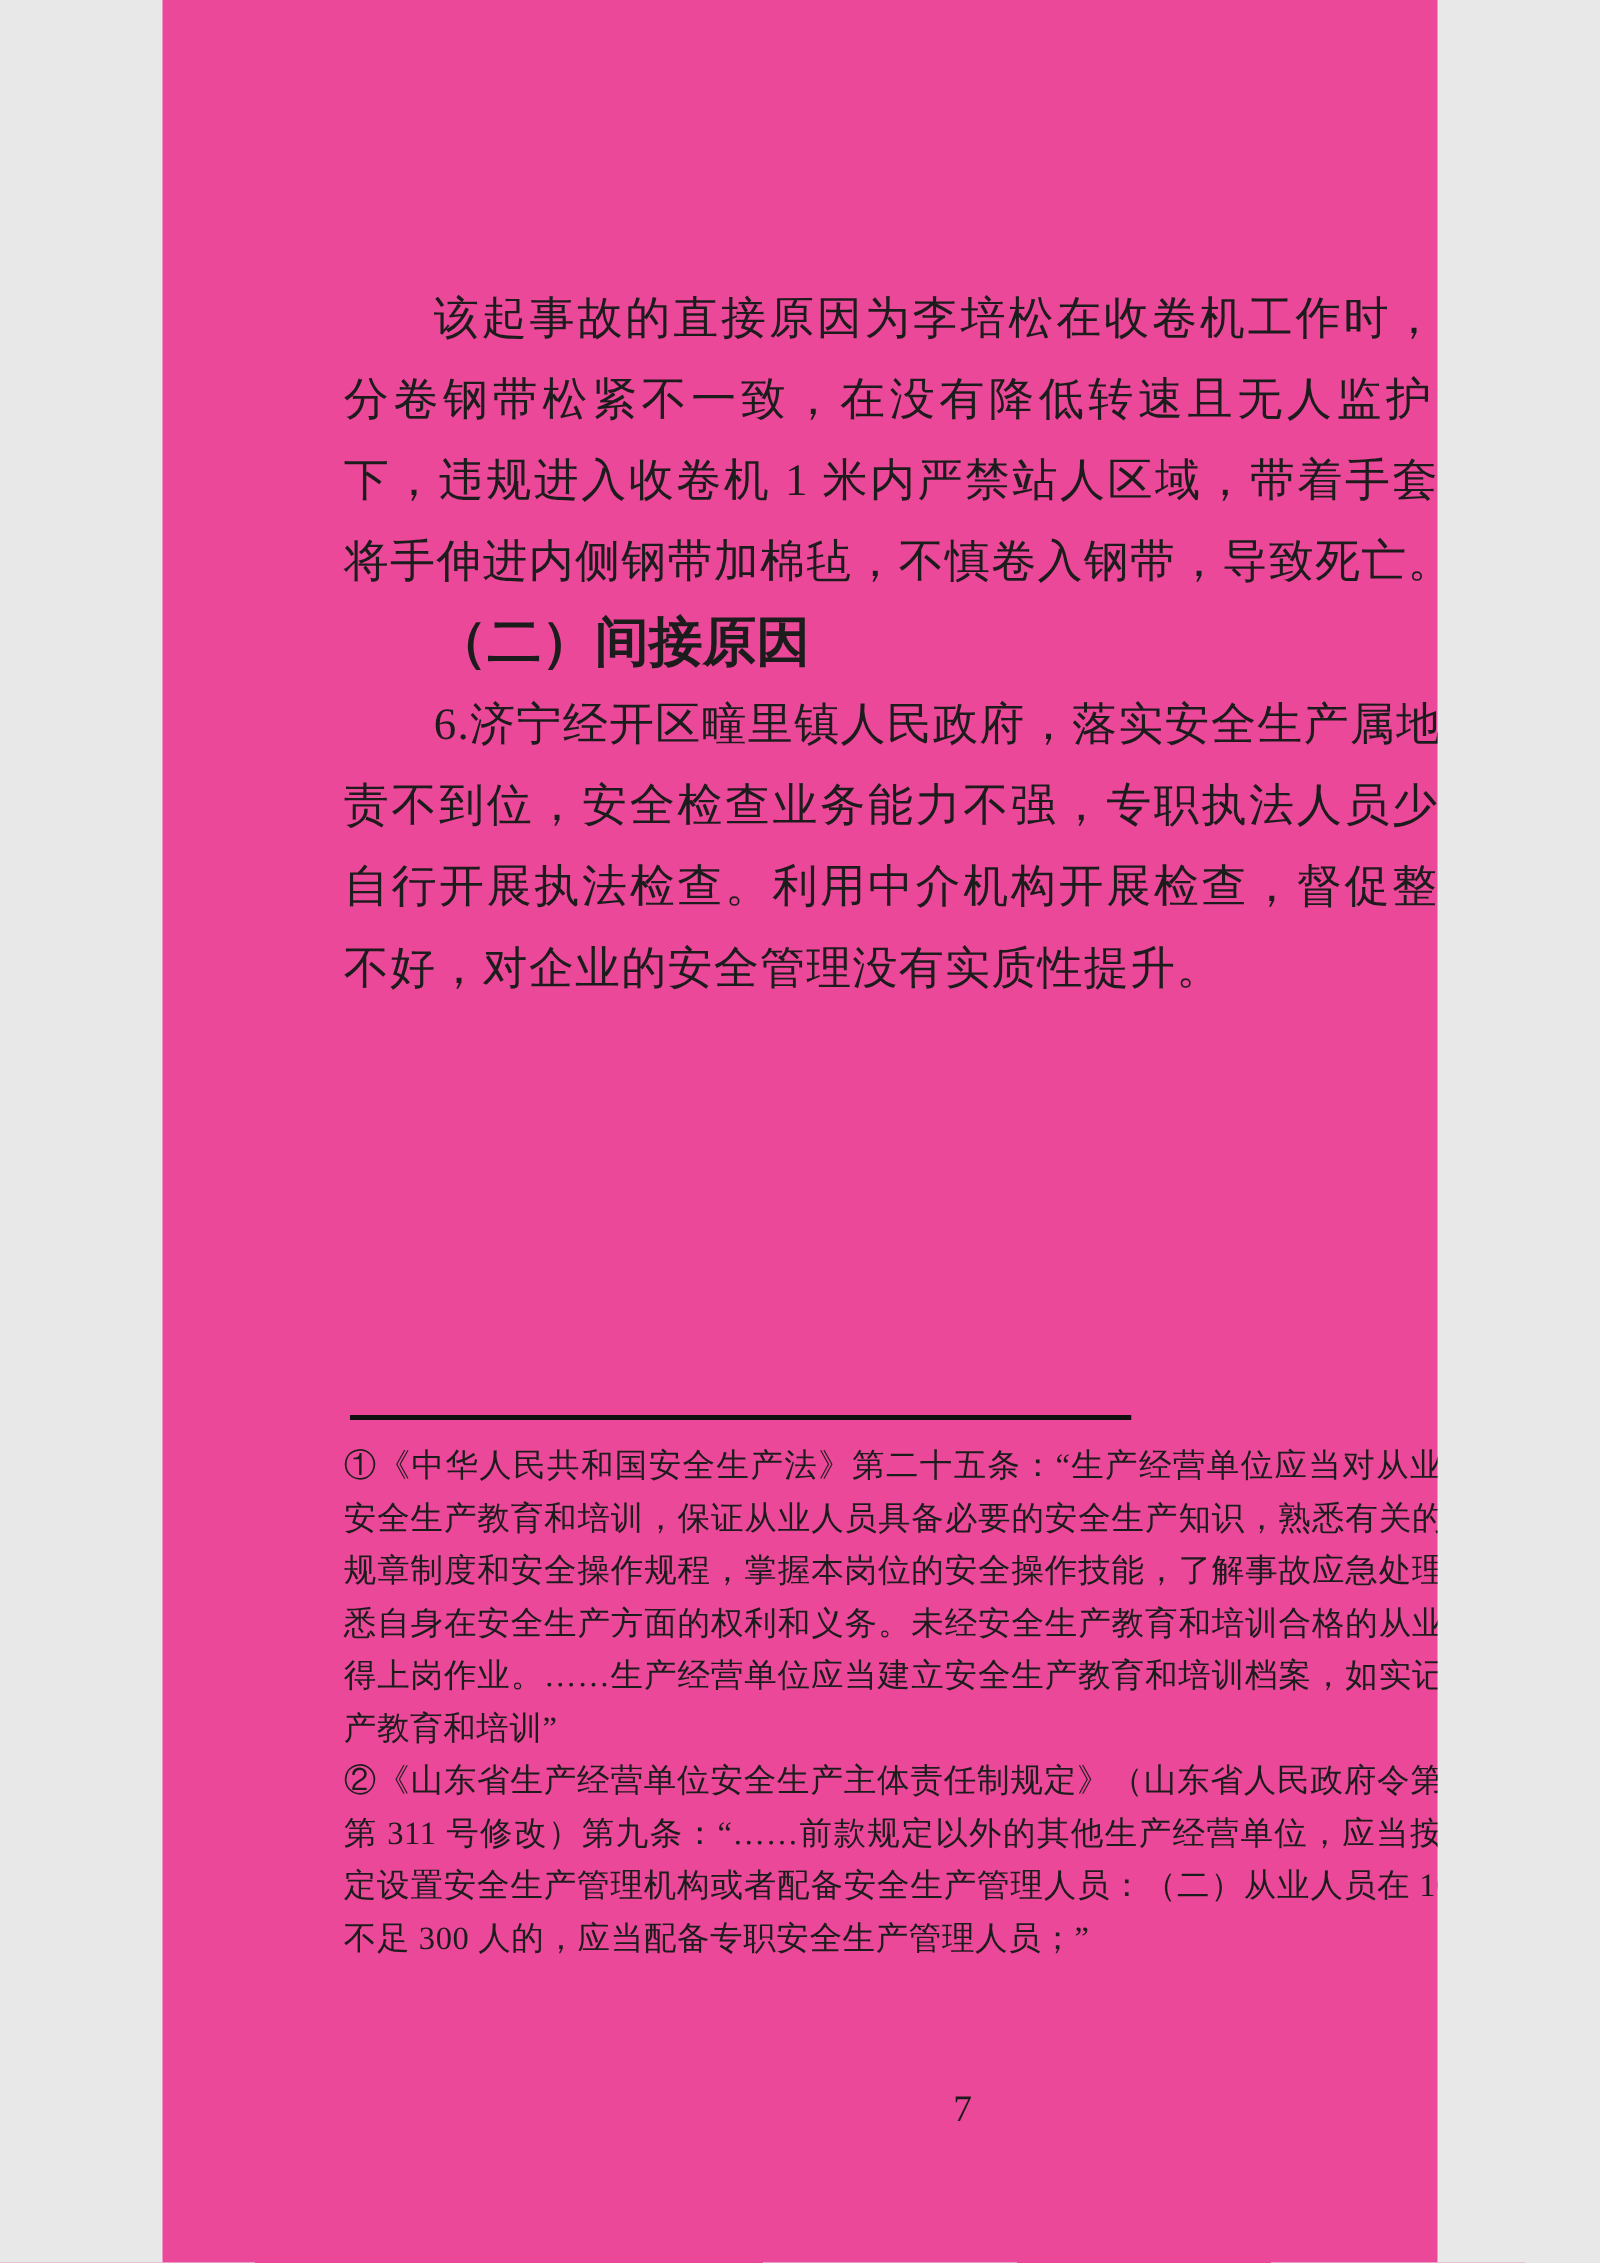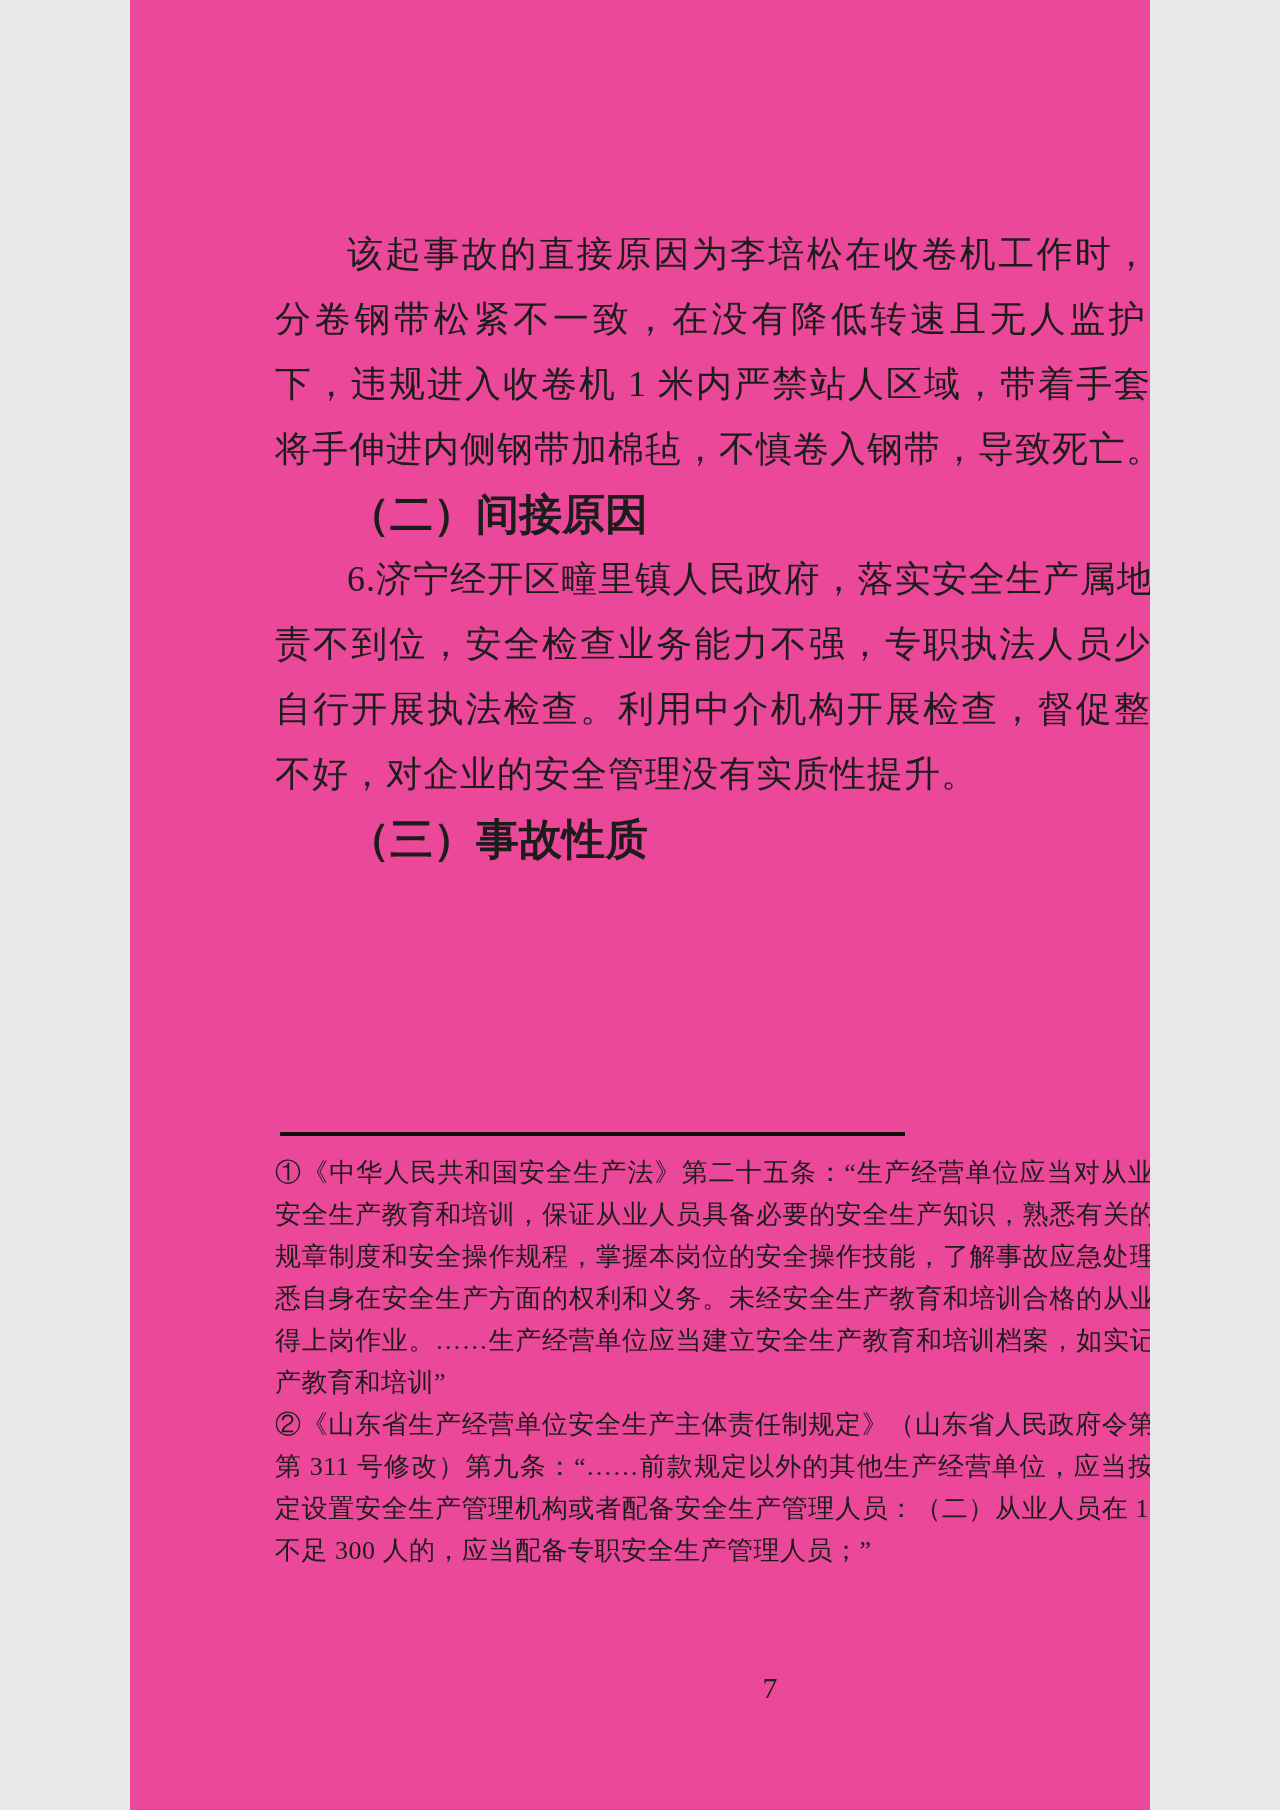--- a/index.html
+++ b/index.html
@@ -84,21 +84,20 @@
 
   <div class="content">
 
     <p class="para">该起事故的直接原因为李培松在收卷机工作时，由于两分卷钢带松紧不一致，在没有降低转速且无人监护的情况下，违规进入收卷机 1 米内严禁站人区域，带着手套，独自将手伸进内侧钢带加棉毡，不慎卷入钢带，导致死亡。</p>
 
     <h3 class="heading">（二）间接原因</h3>
 
 
     <p class="para">6.济宁经开区疃里镇人民政府，落实安全生产属地管理职责不到位，安全检查业务能力不强，专职执法人员少，不能自行开展执法检查。利用中介机构开展检查，督促整改效果不好，对企业的安全管理没有实质性提升。</p>
 
-    <h3 class="heading">（三）事故性质</h3>
 
   </div>
 
   <div class="footnote-separator"></div>
 
   <div class="footnotes">
     <p>①《中华人民共和国安全生产法》第二十五条：“生产经营单位应当对从业人员进行安全生产教育和培训，保证从业人员具备必要的安全生产知识，熟悉有关的安全生产规章制度和安全操作规程，掌握本岗位的安全操作技能，了解事故应急处理措施，知悉自身在安全生产方面的权利和义务。未经安全生产教育和培训合格的从业人员，不得上岗作业。……生产经营单位应当建立安全生产教育和培训档案，如实记录安全生产教育和培训”</p>
     <p>②《山东省生产经营单位安全生产主体责任制规定》（山东省人民政府令第 260 号，第 311 号修改）第九条：“……前款规定以外的其他生产经营单位，应当按照下列规定设置安全生产管理机构或者配备安全生产管理人员：（二）从业人员在 100 人以上不足 300 人的，应当配备专职安全生产管理人员；”</p>
   </div>
 

